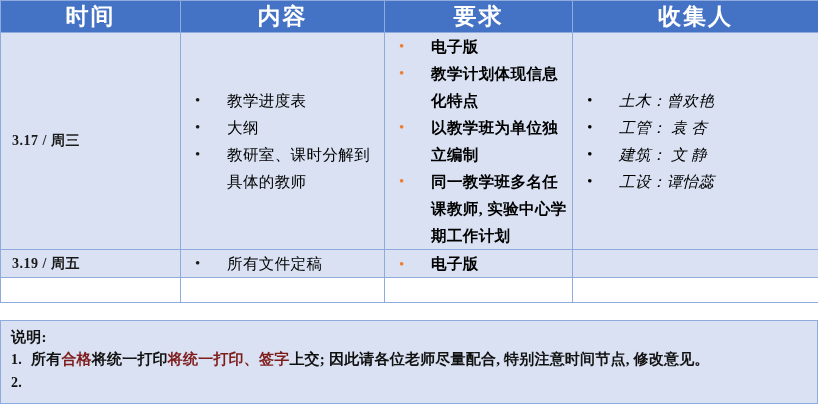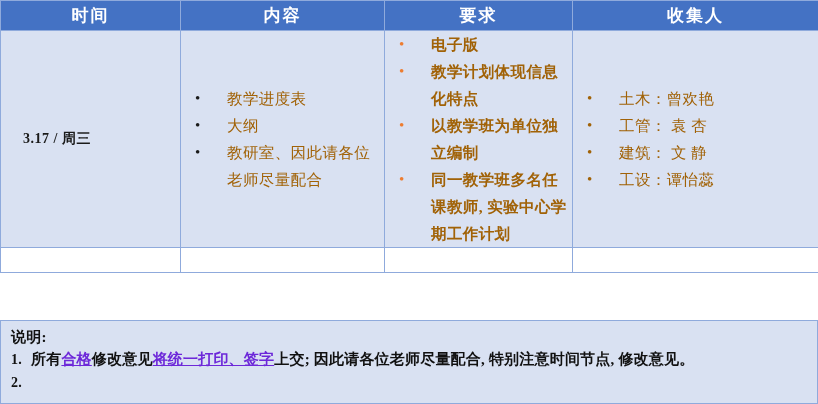--- a/index.html
+++ b/index.html
@@ -37,55 +37,55 @@
   table.schedule td {
     border: 1px solid #8faadc;
     vertical-align: middle;
     padding: 0;
   }
 
   thead th {
     background: #4472c4;
     color: #ffffff;
     height: 30px;
-    font-size: 17px;
+    font-size: 23px;
     font-weight: bold;
     text-align: center;
     letter-spacing: 2px;
     font-family: "Liberation Serif", "DejaVu Serif", serif;
   }
 
   td.body-cell { background: #d9e1f2; }
   td.blank-cell { background: #ffffff; height: 25px; }
 
   .r1 td { height: 206px; }
   .r2 td, .r3 td { height: 28px; }
 
   
   .time-text {
     font-size: 14px;
     font-weight: bold;
     color: #1a1a1a;
-    padding-left: 22px;
+    padding-left: 11px;
     letter-spacing: 0.5px;
     font-family: "Liberation Serif", "DejaVu Serif", serif;
   }
 
   
   ul.blist {
     list-style: none;
     margin: 0;
     padding: 0;
   }
   ul.blist li {
     position: relative;
     padding-left: 46px;
     font-size: 15.5px;
     line-height: 27px;
-    color: #a16207;
+    color: #000000;
     letter-spacing: 0.4px;
   }
   ul.blist li::before {
     content: "\2022";
     position: absolute;
     left: 14px;
     top: 0;
     font-size: 15px;
     line-height: 27px;
   }
@@ -107,20 +107,21 @@
     left: 10px;
     line-height: 26px;
     font-weight: normal;
   }
   .require-list.single li { line-height: 26px; }
 
   
   .owner-list li {
     padding-left: 44px;
     line-height: 28px;
+    font-style: italic;
   }
   .owner-list li::before { left: 12px; line-height: 28px; }
 
   .cell-pad-r1 { padding: 4px 0 0 0; }
 
   
   .note-panel {
     position: absolute;
     left: 0;
     top: 320px;
@@ -145,21 +146,21 @@
     color: #111111;
     line-height: 23px;
     letter-spacing: 0.2px;
   }
   .note-num {
     width: 20px;
     flex: 0 0 20px;
     font-size: 14px;
   }
   .note-body { white-space: nowrap; }
-  .hl-red { color: #6d28d9; text-decoration: underline; }
+  .hl-red { color: #7f1d1d; }
 </style>
 </head>
 <body>
 
 <div class="sheet">
 
   <table class="schedule">
     <colgroup>
       <col class="c-time">
         <col class="c-content">
@@ -179,21 +180,21 @@
     <tbody>
 
       <tr class="r1">
         <td class="body-cell">
           <div class="time-text">3.17 / 周三</div>
         </td>
         <td class="body-cell cell-pad-r1">
           <ul class="blist content-list">
             <li>教学进度表</li>
             <li>大纲</li>
-            <li>教研室、因此请各位老师尽量配合</li>
+            <li>教研室、课时分解到具体的教师</li>
           </ul>
         </td>
         <td class="body-cell" style="vertical-align:top;">
           <ul class="blist require-list">
             <li>电子版</li>
             <li>教学计划体现信息化特点</li>
             <li>以教学班为单位独立编制</li>
             <li>同一教学班多名任课教师, 实验中心学期工作计划</li>
           </ul>
         </td>
@@ -201,38 +202,54 @@
           <ul class="blist owner-list">
             <li>土木：曾欢艳</li>
             <li>工管： 袁   杏</li>
             <li>建筑： 文   静</li>
             <li>工设：谭怡蕊</li>
           </ul>
         </td>
       </tr>
 
 
+      <tr class="r3">
+        <td class="body-cell">
+          <div class="time-text">3.19 / 周五</div>
+        </td>
+        <td class="body-cell">
+          <ul class="blist content-list">
+            <li>所有文件定稿</li>
+          </ul>
+        </td>
+        <td class="body-cell">
+          <ul class="blist require-list single">
+            <li>电子版</li>
+          </ul>
+        </td>
+        <td class="body-cell"></td>
+      </tr>
 
       <tr>
         <td class="blank-cell"></td>
         <td class="blank-cell"></td>
         <td class="blank-cell"></td>
         <td class="blank-cell"></td>
       </tr>
 
     </tbody>
   </table>
 
   <div class="note-panel">
     <div class="note-title">说明:</div>
 
     <div class="note-row">
       <span class="note-num">1.</span>
       <span class="note-body">
-        <span>所有</span><span class="hl-red">合格</span><span>修改意见</span><span class="hl-red">将统一打印、签字</span><span>上交; 因此请各位老师尽量配合, 特别注意时间节点, 修改意见。</span>
+        <span>所有</span><span class="hl-red">合格</span><span>将统一打印</span><span class="hl-red">将统一打印、签字</span><span>上交; 因此请各位老师尽量配合, 特别注意时间节点, 修改意见。</span>
       </span>
     </div>
 
     <div class="note-row">
       <span class="note-num">2.</span>
     </div>
   </div>
 
 </div>
 

